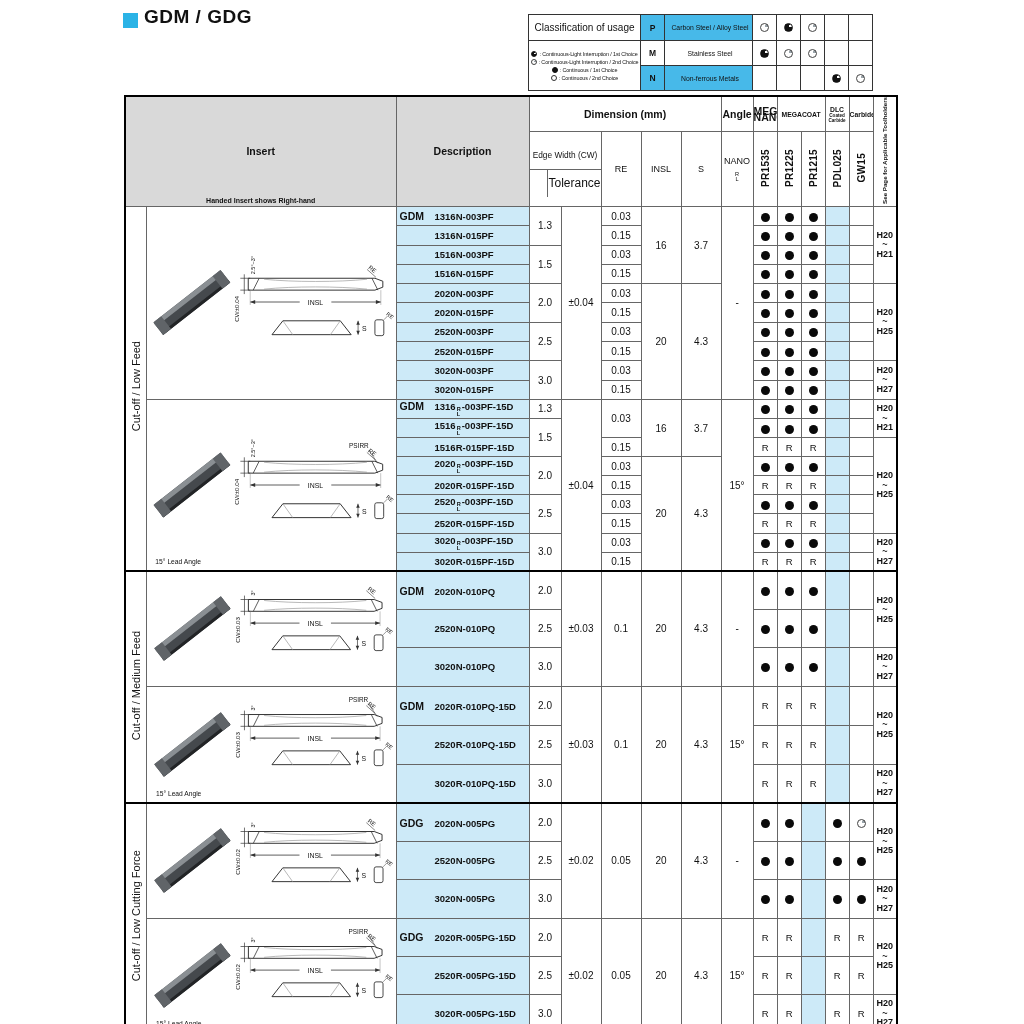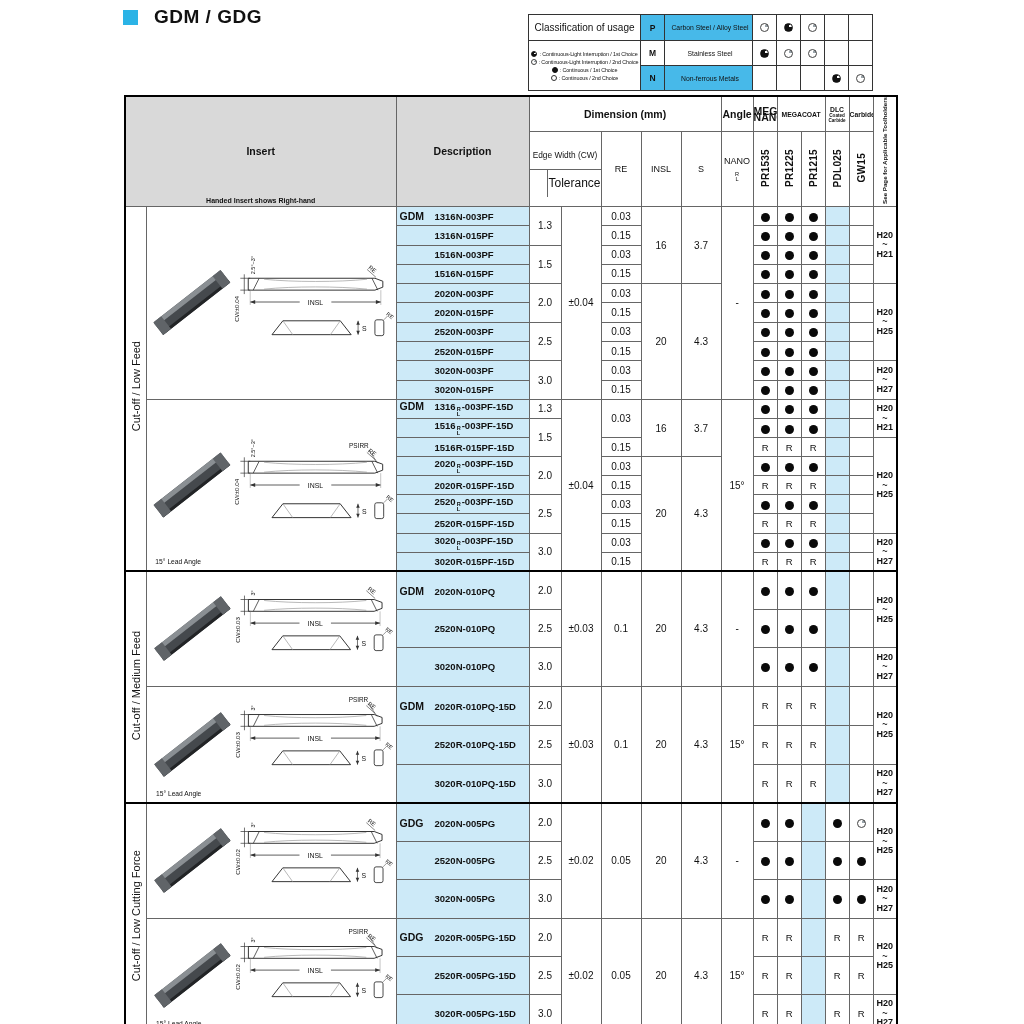--- a/index.html
+++ b/index.html
@@ -1,17 +1,17 @@
 <!DOCTYPE html>
 <html style="--accent: #2bb3e6; --cyan: #47b9e9; --lt: #cdeaf8;"><head>
 <meta charset="utf-8">
 <style>
   html,body{margin:0;padding:0;}
   body{width:1024px;height:1024px;position:relative;background:#fff;font-family:"Liberation Sans",sans-serif;color:#111;overflow:hidden;}
-  .title-bar{position:absolute;left:123px;top:6px;display:flex;align-items:center;gap:16px;}
+  .title-bar{position:absolute;left:123px;top:6px;display:flex;align-items:flex-end;gap:6px;}
   .tsq{width:15px;height:15px;background:var(--accent,#2bb3e6);}
   .ttext{font-size:19px;font-weight:bold;letter-spacing:.5px;}
 
   
   .cls{position:absolute;left:528px;top:14px;display:grid;
        grid-template-columns:112px 24px 88px repeat(5,24px);
        grid-template-rows:26px 25px 25px;
        border-left:1px solid #333;border-top:1px solid #333;background:#fff;}
   .cls>div{border-right:1px solid #333;border-bottom:1px solid #333;display:flex;align-items:center;justify-content:center;background:#fff;overflow:hidden;box-sizing:border-box;}
   .cls .cyan{background:var(--cyan,#47b9e9);}

